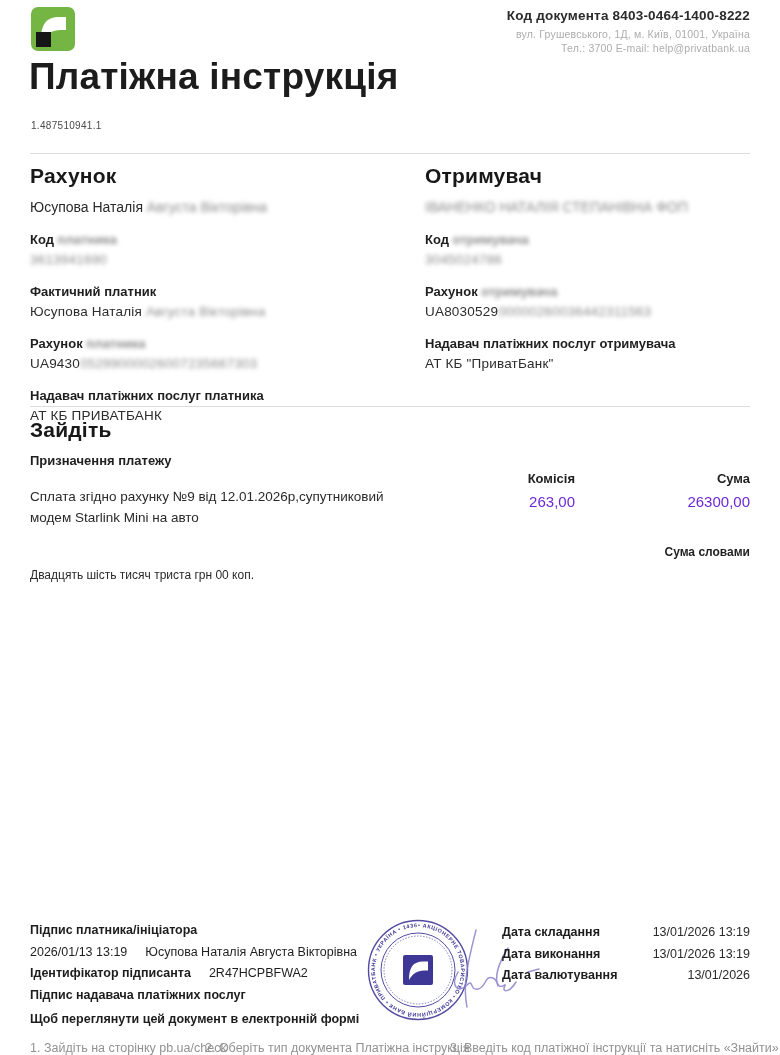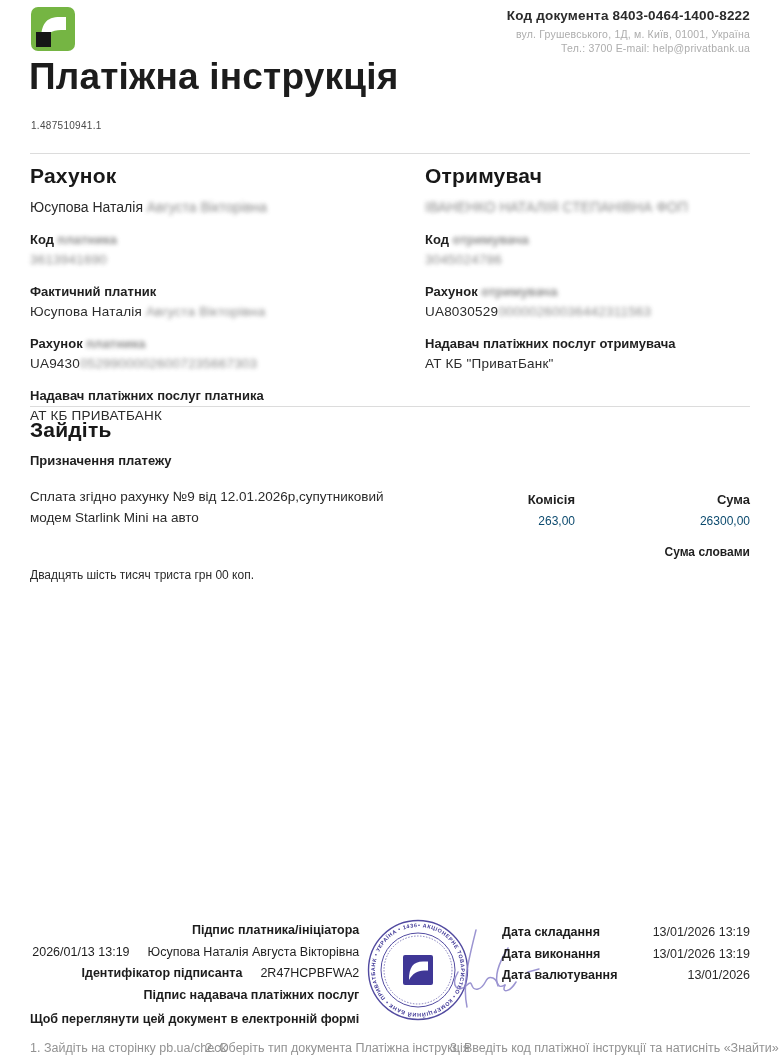--- a/index.html
+++ b/index.html
@@ -21,32 +21,32 @@
   
   .parties{position:absolute;top:164px;left:30px;right:30px;display:flex;}
   .col-l{flex:0 0 395px;} .col-r{flex:1;}
   h2.sec{font-size:21px;font-weight:700;margin:0;color:#181818;letter-spacing:.2px;}
   .name{margin-top:11px;font-size:14px;color:#2a2a2a;}
   .lbl{font-size:13px;font-weight:700;margin-top:17px;color:#1f1f1f;}
   .val{font-size:13.5px;margin-top:5px;color:#2c2c2c;letter-spacing:.2px;}
   .redacted{filter:blur(2.3px);color:#787878;opacity:.85;}
   
   .payment{position:absolute;top:418px;left:30px;right:30px;}
-  .pay-row{display:flex;margin-top:11px;align-items:flex-end;}
+  .pay-row{display:flex;margin-top:11px;align-items:center;}
   .purpose{width:465px;}
   .purpose .txt{margin-top:18px;font-size:13.5px;line-height:21px;width:372px;color:#2a2a2a;}
   .commission{width:80px;text-align:right;}
-  .commission .v, .sum .v{margin-top:7px;font-size:12px;color:#0c4a6e;}
+  .commission .v, .sum .v{margin-top:7px;font-size:15px;color:#6d28d9;}
   .sum{flex:1;text-align:right;}
   .colhead{font-size:13px;font-weight:700;color:#1f1f1f;}
   .sum-words-label{text-align:right;font-weight:700;font-size:12px;margin-top:17px;color:#1f1f1f;}
   .sum-words{text-align:left;font-size:12px;margin-top:9px;color:#2a2a2a;}
   
   .sigblock{position:absolute;left:30px;top:924px;font-size:12.5px;z-index:2;}
-  .s-row{margin-top:8.5px;line-height:13px;white-space:nowrap;text-align:right;}
+  .s-row{margin-top:8.5px;line-height:13px;white-space:nowrap;}
   .s-row:first-child{margin-top:0;}
   .b{font-weight:700;color:#1d1d1d;}
   .gap{display:inline-block;width:18px;}
   .view-note{margin-top:10px;font-weight:700;white-space:nowrap;color:#1d1d1d;}
   .steps{position:absolute;left:30px;right:30px;top:1041px;display:flex;font-size:12.5px;color:#929292;z-index:2;white-space:nowrap;}
   .steps .st1{width:175px;} .steps .st2{width:245px;} .steps .st3{flex:1;}
   .dates{position:absolute;right:30px;top:926px;width:248px;font-size:12.5px;z-index:2;}
   .d-row{display:flex;justify-content:space-between;margin-bottom:8.5px;line-height:13px;}
   .d-row .dv{color:#2a2a2a;}
   .stamp{position:absolute;left:348px;top:912px;z-index:1;}

